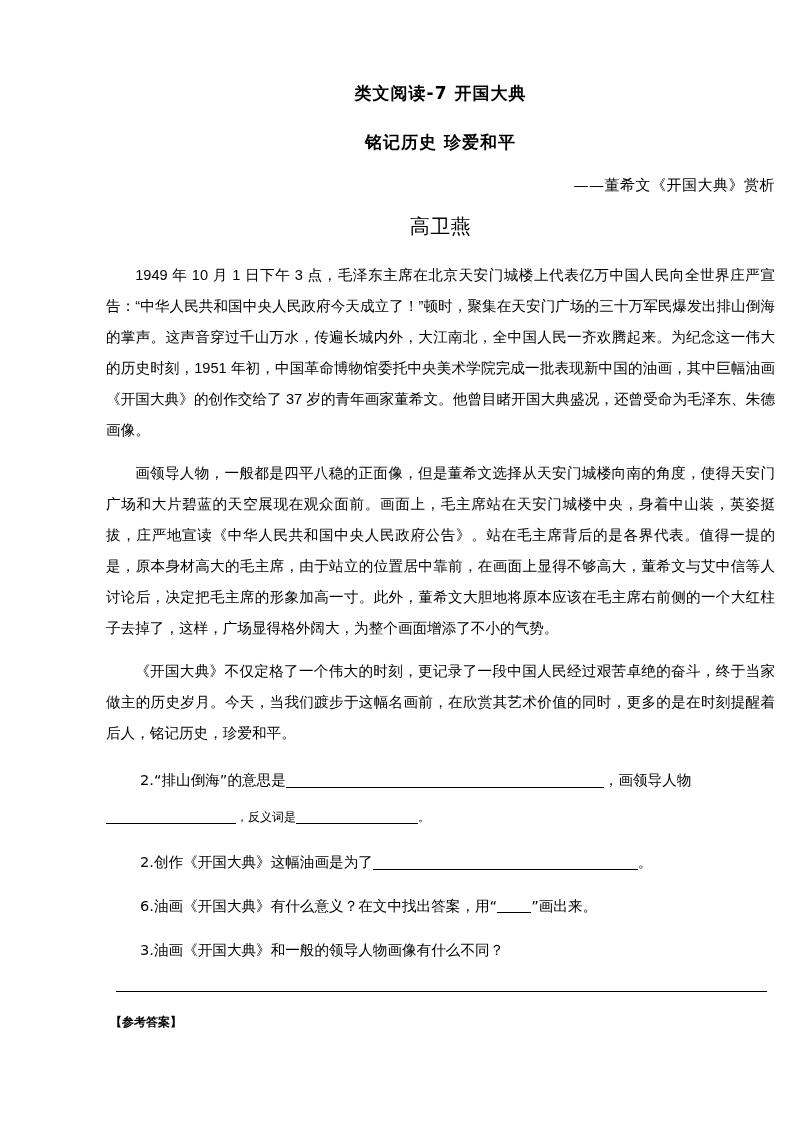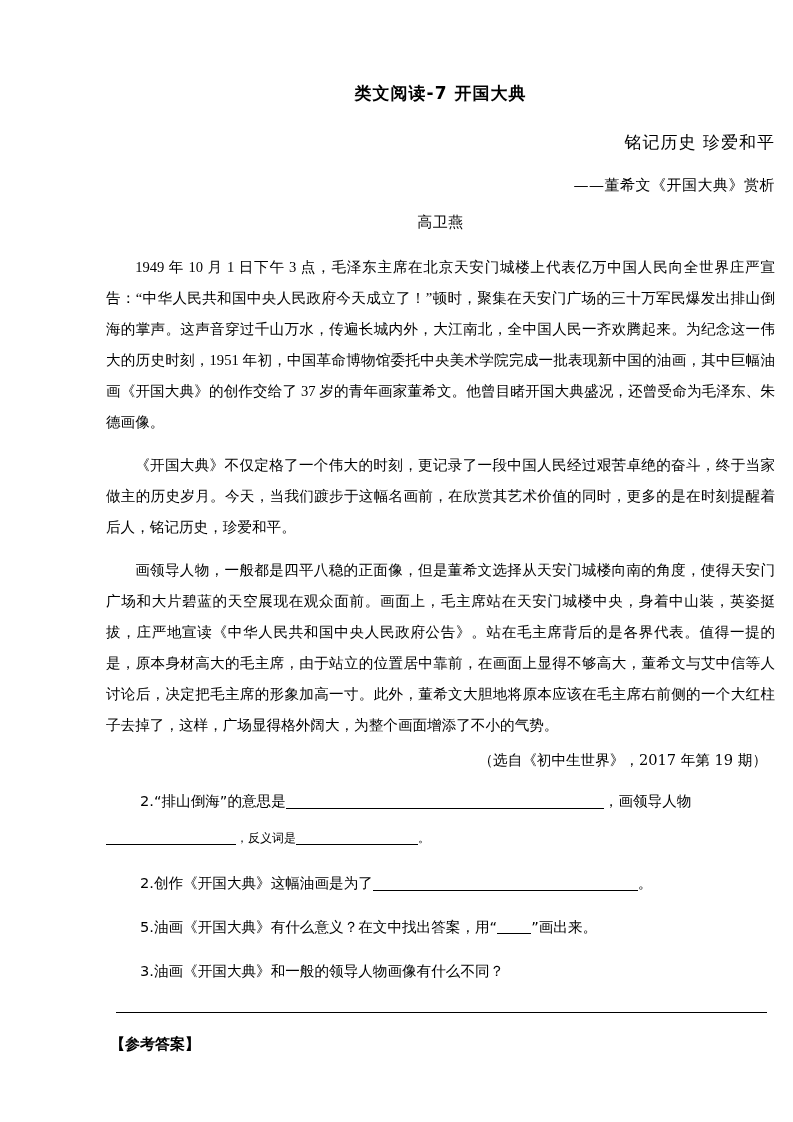--- a/index.html
+++ b/index.html
@@ -26,50 +26,50 @@
   .title {
     text-align: center;
     font-size: 17px;
     font-weight: bold;
     letter-spacing: 1px;
     margin-top: 22px;
     margin-bottom: 0;
     font-family: "DejaVu Sans", "Liberation Sans", sans-serif;
   }
   .subtitle {
-    text-align: right;
+    text-align: center;
     font-size: 17px;
-    font-weight: normal;
+    font-weight: bold;
     letter-spacing: 1px;
     margin-top: 26px;
     font-family: "DejaVu Sans", "Liberation Sans", sans-serif;
   }
   .byline-source {
     text-align: right;
     font-size: 15px;
     margin-top: 22px;
     letter-spacing: 0.5px;
     font-family: "DejaVu Serif", "Liberation Serif", serif;
   }
   .author {
     text-align: center;
-    font-size: 15px;
+    font-size: 20px;
     margin-top: 18px;
     letter-spacing: 0.5px;
     font-family: "DejaVu Sans", "Liberation Sans", sans-serif;
   }
   .body-para {
     font-size: 14.6px;
     line-height: 31px;
     text-align: justify;
     text-justify: inter-ideograph;
     text-indent: 2em;
     margin: 0;
     margin-top: 12px;
-    font-family: Liberation Serif, serif;
+    font-family: Liberation Sans, sans-serif;
   }
   .body-para.first {
     margin-top: 20px;
   }
   .source-line {
     font-size: 14.6px;
     text-align: right;
     margin-top: 10px;
     padding-right: 8px;
     font-family: "DejaVu Serif", "Liberation Serif", serif;
@@ -113,55 +113,54 @@
     width: 34px;
     height: 14px;
     vertical-align: -2px;
   }
   .hr-rule {
     border: none;
     border-top: 1px solid #000;
     margin: 26px 8px 0 10px;
   }
   .answers {
-    font-size: 15px;
+    font-size: 12px;
     font-weight: bold;
     margin-top: 22px;
     padding-left: 4px;
     font-family: Liberation Mono, monospace;
   }
 </style>
 </head>
 <body>
 
 <div class="page">
 
   <h1 class="title">类文阅读-7 开国大典</h1>
 
   <h2 class="subtitle">铭记历史 珍爱和平</h2>
 
   <div class="byline-source">——董希文《开国大典》赏析</div>
 
   <div class="author">高卫燕</div>
 
   <p class="body-para first">1949 年 10 月 1 日下午 3 点，毛泽东主席在北京天安门城楼上代表亿万中国人民向全世界庄严宣告：“中华人民共和国中央人民政府今天成立了！”顿时，聚集在天安门广场的三十万军民爆发出排山倒海的掌声。这声音穿过千山万水，传遍长城内外，大江南北，全中国人民一齐欢腾起来。为纪念这一伟大的历史时刻，1951 年初，中国革命博物馆委托中央美术学院完成一批表现新中国的油画，其中巨幅油画《开国大典》的创作交给了 37 岁的青年画家董希文。他曾目睹开国大典盛况，还曾受命为毛泽东、朱德画像。</p>
+  <p class="body-para">画领导人物，一般都是四平八稳的正面像，但是董希文选择从天安门城楼向南的角度，使得天安门广场和大片碧蓝的天空展现在观众面前。画面上，毛主席站在天安门城楼中央，身着中山装，英姿挺拔，庄严地宣读《中华人民共和国中央人民政府公告》。站在毛主席背后的是各界代表。值得一提的是，原本身材高大的毛主席，由于站立的位置居中靠前，在画面上显得不够高大，董希文与艾中信等人讨论后，决定把毛主席的形象加高一寸。此外，董希文大胆地将原本应该在毛主席右前侧的一个大红柱子去掉了，这样，广场显得格外阔大，为整个画面增添了不小的气势。</p>
   <p class="body-para">《开国大典》不仅定格了一个伟大的时刻，更记录了一段中国人民经过艰苦卓绝的奋斗，终于当家做主的历史岁月。今天，当我们踱步于这幅名画前，在欣赏其艺术价值的同时，更多的是在时刻提醒着后人，铭记历史，珍爱和平。</p>
-  <p class="body-para">画领导人物，一般都是四平八稳的正面像，但是董希文选择从天安门城楼向南的角度，使得天安门广场和大片碧蓝的天空展现在观众面前。画面上，毛主席站在天安门城楼中央，身着中山装，英姿挺拔，庄严地宣读《中华人民共和国中央人民政府公告》。站在毛主席背后的是各界代表。值得一提的是，原本身材高大的毛主席，由于站立的位置居中靠前，在画面上显得不够高大，董希文与艾中信等人讨论后，决定把毛主席的形象加高一寸。此外，董希文大胆地将原本应该在毛主席右前侧的一个大红柱子去掉了，这样，广场显得格外阔大，为整个画面增添了不小的气势。</p>
 
-  <div class="source-line">（选自《初中生世界》，2017 年第 19 期）</div>
 
   <div class="questions">
 
     <p class="question q1"><span>2.“排山倒海”的意思是</span><span class="blank blank-a"></span><span>，画领导人物</span></p>
 
     <p class="q1-line2"><span class="blank blank-b"></span><span>，反义词是</span><span class="blank blank-c"></span><span>。</span></p>
 
     <p class="question"><span>2.创作《开国大典》这幅油画是为了</span><span class="blank blank-d"></span><span>。</span></p>
 
-    <p class="question"><span>5.油画《开国大典》有什么意义？在文中找出答案，用“</span><span class="blank-short"></span><span>”画出来。</span></p>
+    <p class="question"><span>6.油画《开国大典》有什么意义？在文中找出答案，用“</span><span class="blank-short"></span><span>”画出来。</span></p>
 
     <p class="question">3.油画《开国大典》和一般的领导人物画像有什么不同？</p>
 
   </div>
 
   <hr class="hr-rule">
 
   <div class="answers">【参考答案】</div>
 
 </div>

